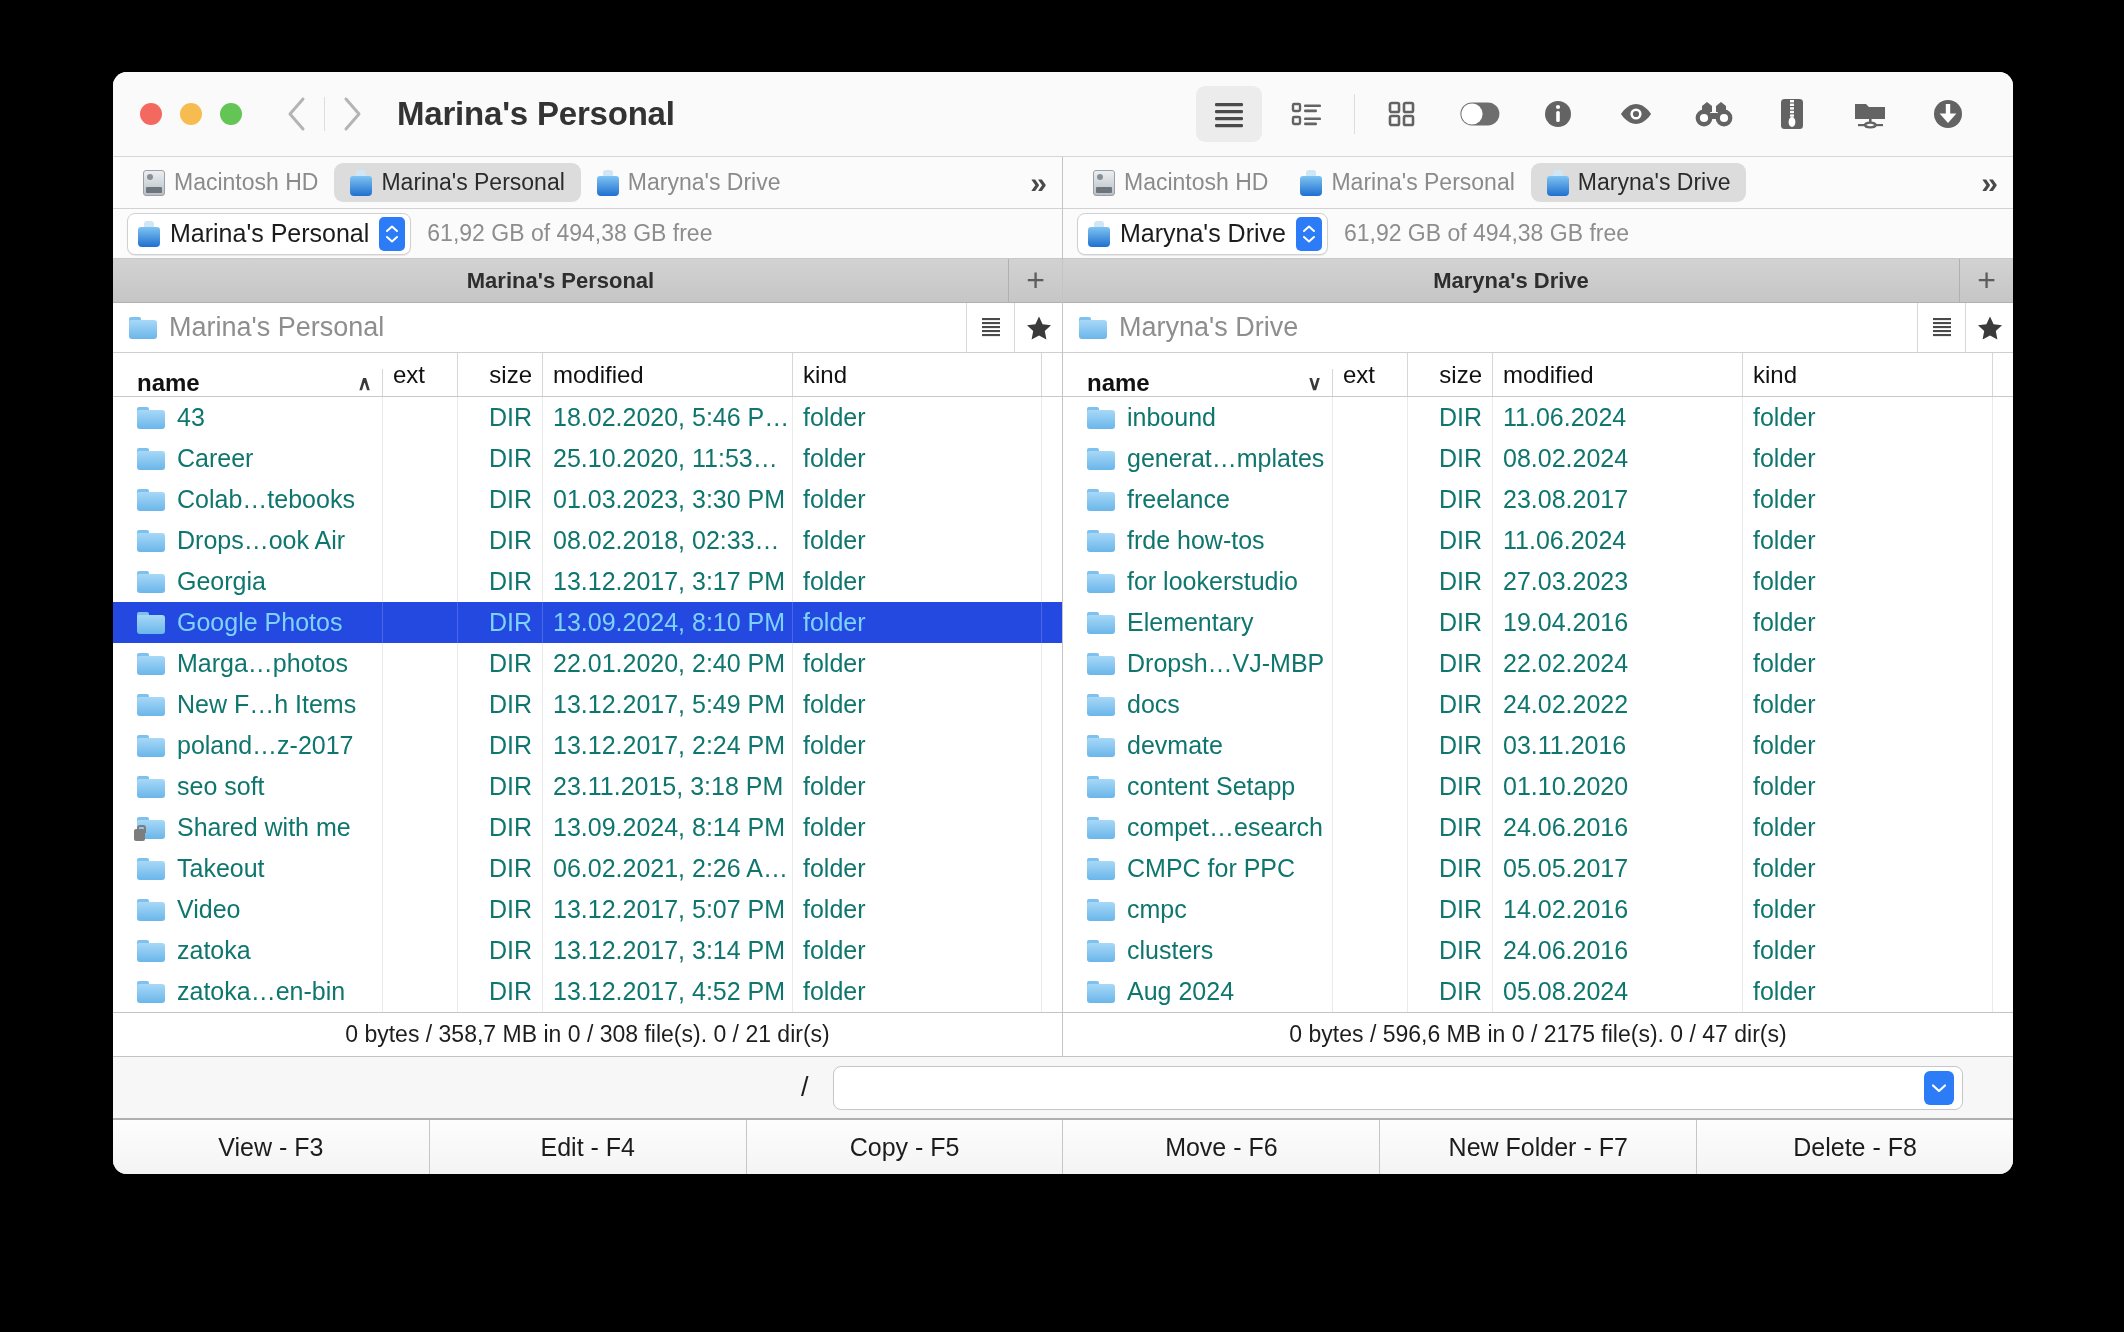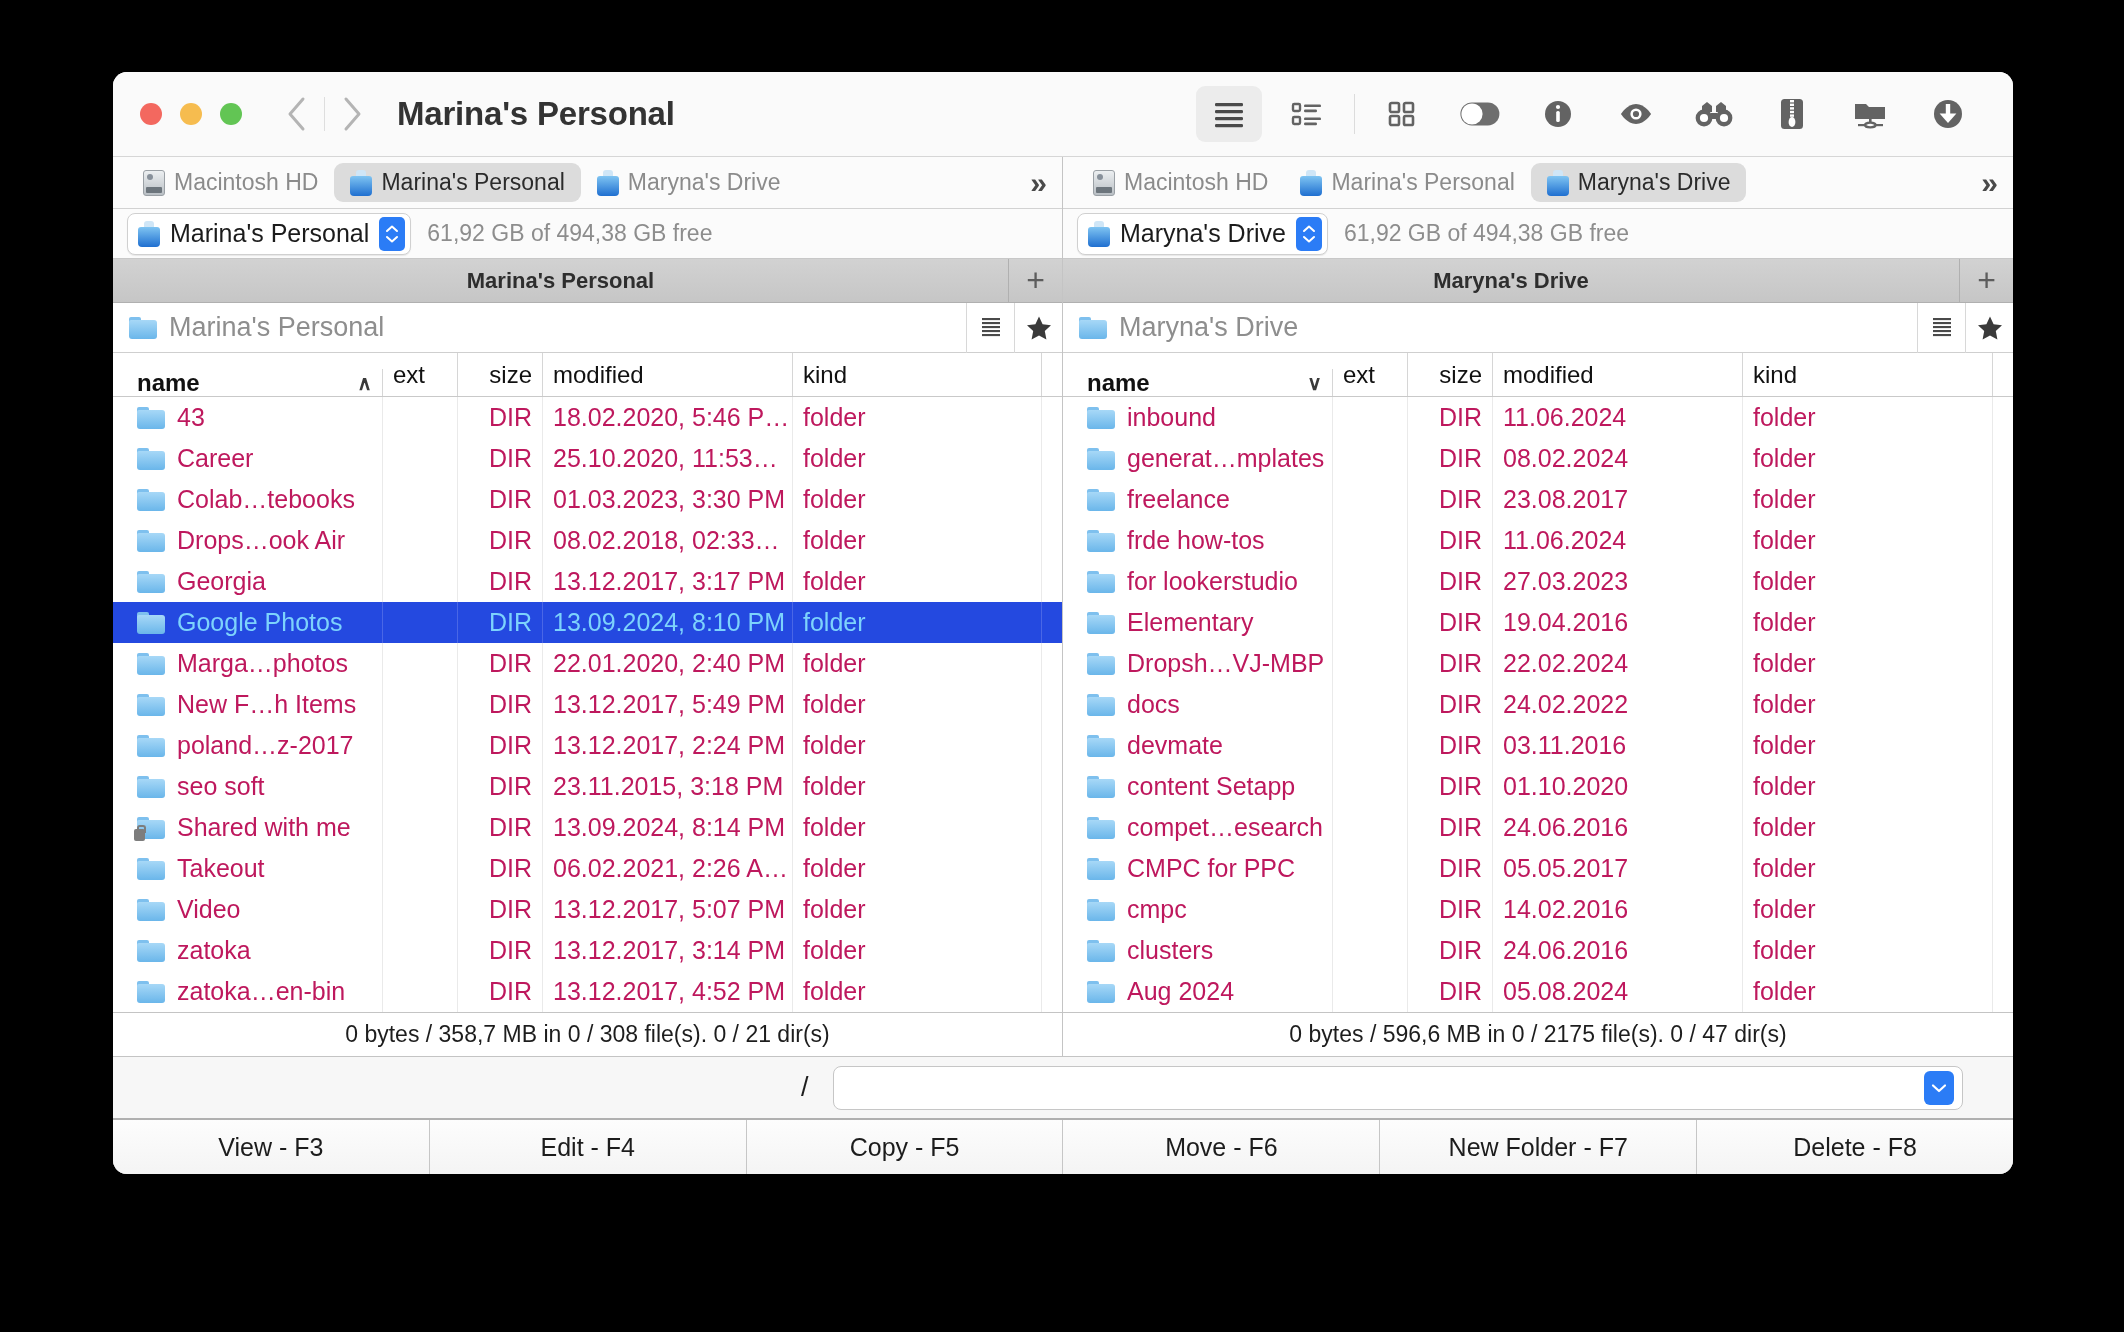--- a/index.html
+++ b/index.html
@@ -280,21 +280,21 @@
   .filelist {
     flex: 1 1 auto;
     overflow: hidden;
     background: #fff;
     position: relative;
   }
   .frow {
     display: flex;
     height: 41px;
     font-size: 25px;
-    color: #be185d;
+    color: #0f766e;
     align-items: stretch;
   }
   .frow .cell {
     display: flex; align-items: center;
     padding: 0 10px;
     border-right: 1px solid #eaeaea;
     white-space: nowrap;
     overflow: hidden;
   }
   .frow .cell.name { gap: 12px; padding-left: 24px; border-right: 1px solid #eaeaea; }

